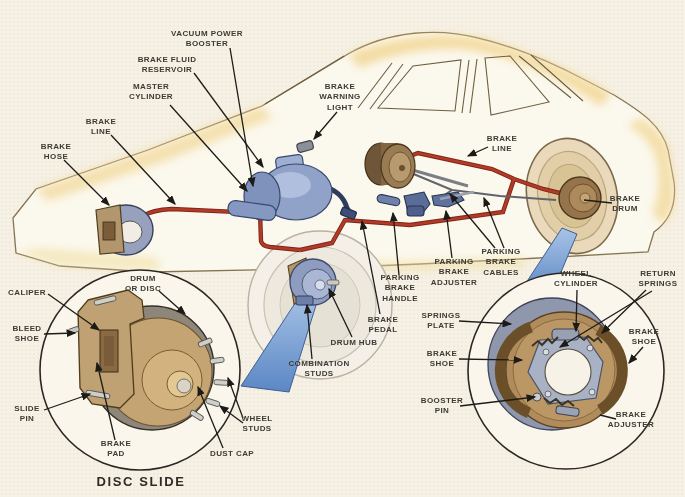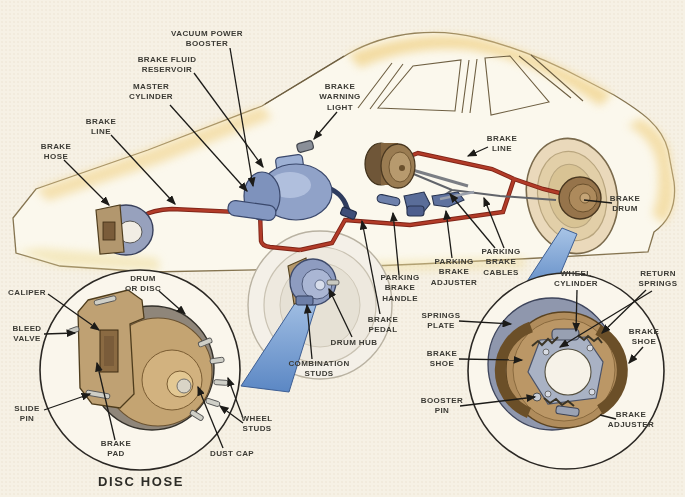--- a/index.html
+++ b/index.html
@@ -262,29 +262,29 @@
 <div class="lbl" style="left:441px;top:321px">SPRINGS
 PLATE</div>
 <div class="lbl" style="left:354px;top:343px">DRUM HUB</div>
 <div class="lbl" style="left:319px;top:369px">COMBINATION
 STUDS</div>
 
 <div class="lbl" style="left:143px;top:284px">DRUM
 OR DISC</div>
 <div class="lbl" style="left:27px;top:293px">CALIPER</div>
 <div class="lbl" style="left:27px;top:334px">BLEED
-VALVE</div>
+SHOE</div>
 <div class="lbl" style="left:27px;top:414px">SLIDE
 PIN</div>
 <div class="lbl" style="left:116px;top:449px">BRAKE
 PAD</div>
 <div class="lbl" style="left:257px;top:424px">WHEEL
 STUDS</div>
 <div class="lbl" style="left:232px;top:454px">DUST CAP</div>
-<div class="inset-title" style="left:141px;top:481px">DISC HOSE</div>
+<div class="inset-title" style="left:141px;top:481px">DISC SLIDE</div>
 
 <div class="lbl" style="left:576px;top:279px">WHEEL
 CYLINDER</div>
 <div class="lbl" style="left:658px;top:279px">RETURN
 SPRINGS</div>
 <div class="lbl" style="left:644px;top:337px">BRAKE
 SHOE</div>
 <div class="lbl" style="left:442px;top:359px">BRAKE
 SHOE</div>
 <div class="lbl" style="left:442px;top:406px">BOOSTER

